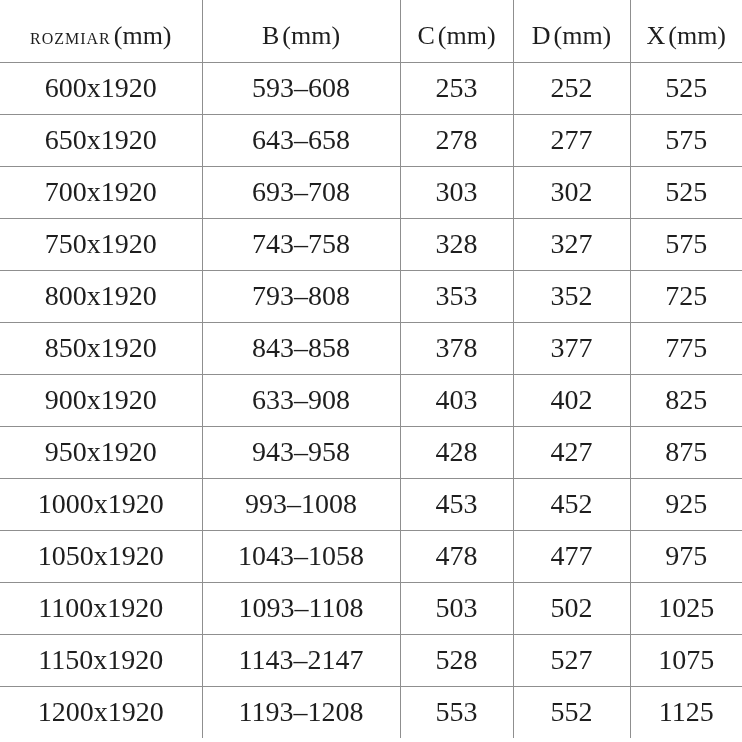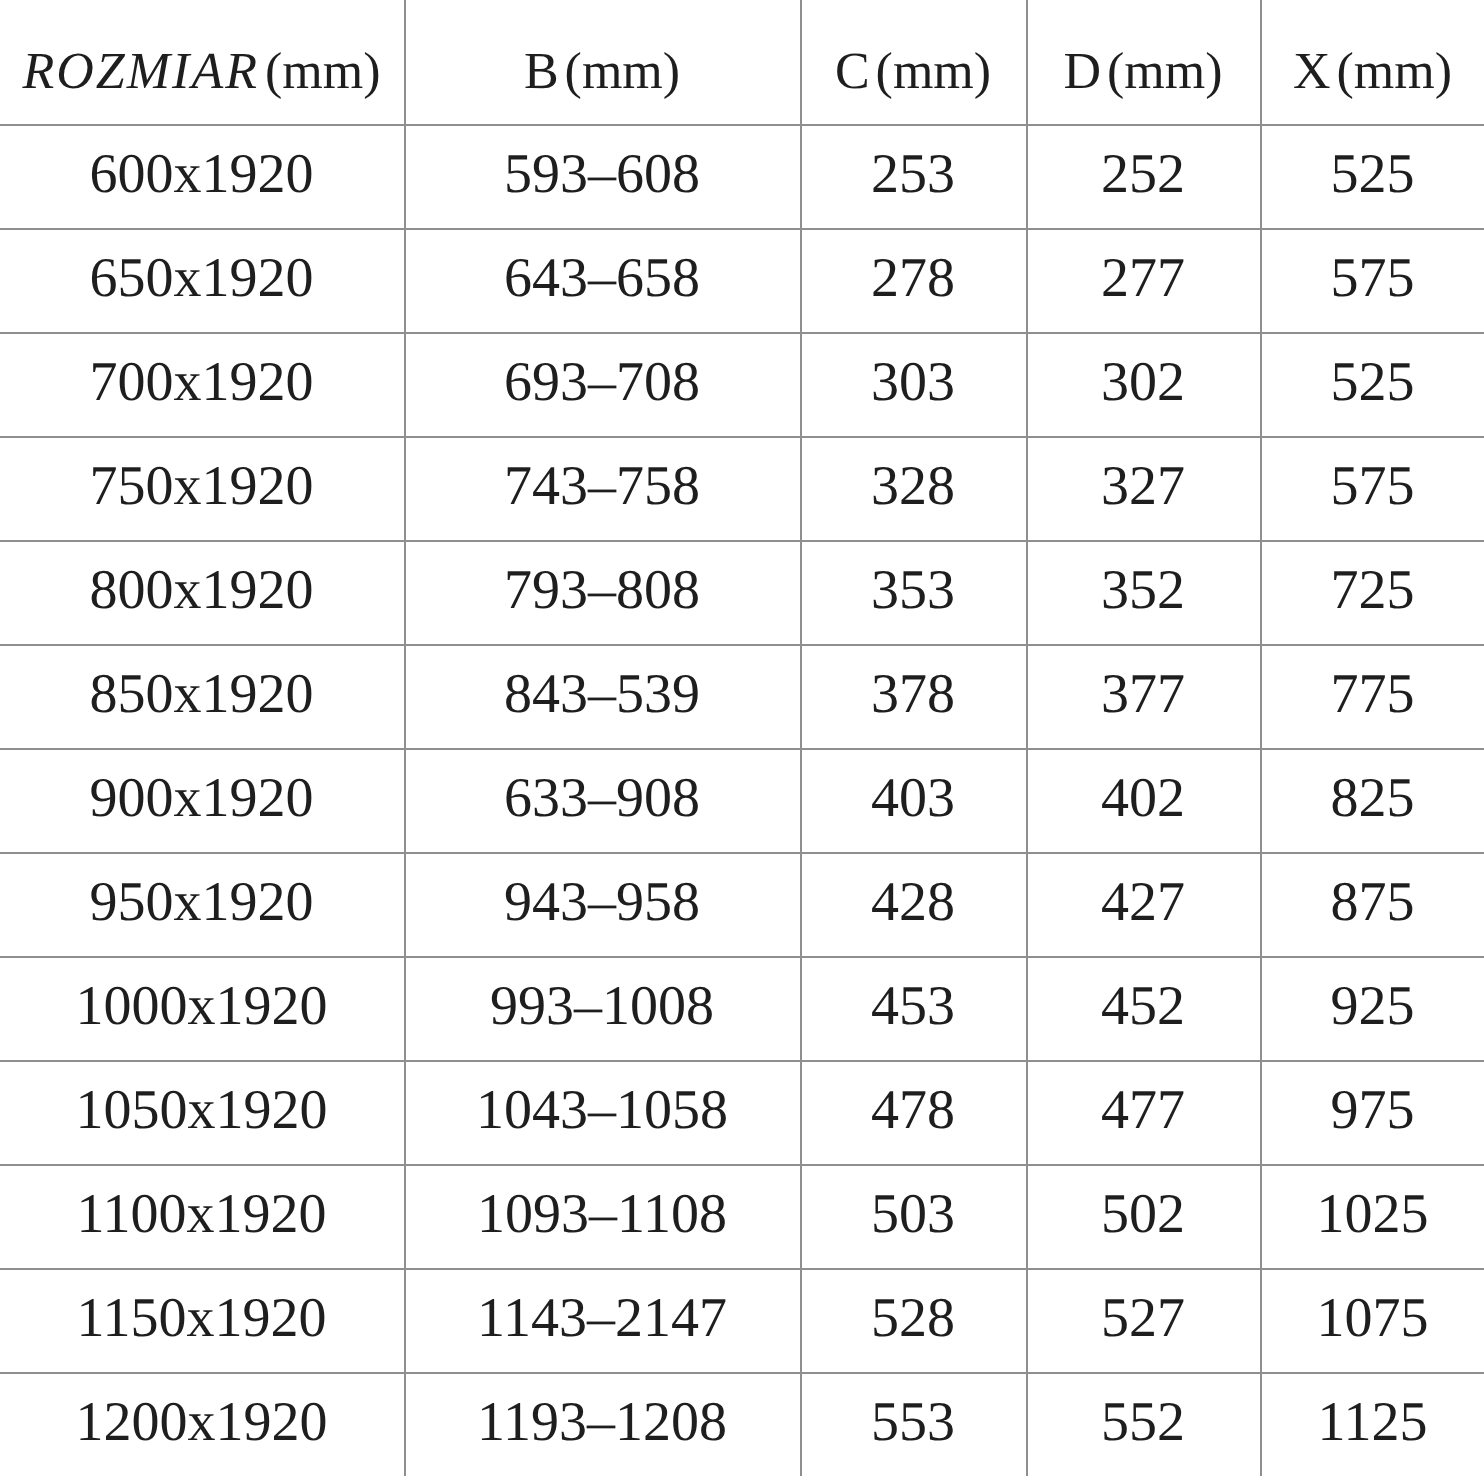--- a/index.html
+++ b/index.html
@@ -35,23 +35,22 @@
     font-weight: normal;
     padding: 0;
     white-space: nowrap;
     overflow: hidden;
   }
   thead tr { height: 62px; }
   tbody tr { height: 52px; padding-left: 32px; }
   th { font-size: 26px; padding-top: 10px; }
   td { font-size: 28px; }
   .hdr-label-small {
-    font-size: 26px;
+    font-size: 16px;
     letter-spacing: 1px;
-    font-style: italic;
   }
   .hdr-unit { margin-left: 3px; }
 </style>
 </head>
 <body>
 
 <div class="page">
   <table class="spec">
     <colgroup>
       <col class="c1">
@@ -100,21 +99,21 @@
         </tr>
         <tr>
           <td>800x1920</td>
           <td>793–808</td>
           <td>353</td>
           <td>352</td>
           <td>725</td>
         </tr>
         <tr>
           <td>850x1920</td>
-          <td>843–539</td>
+          <td>843–858</td>
           <td>378</td>
           <td>377</td>
           <td>775</td>
         </tr>
         <tr>
           <td>900x1920</td>
           <td>633–908</td>
           <td>403</td>
           <td>402</td>
           <td>825</td>

